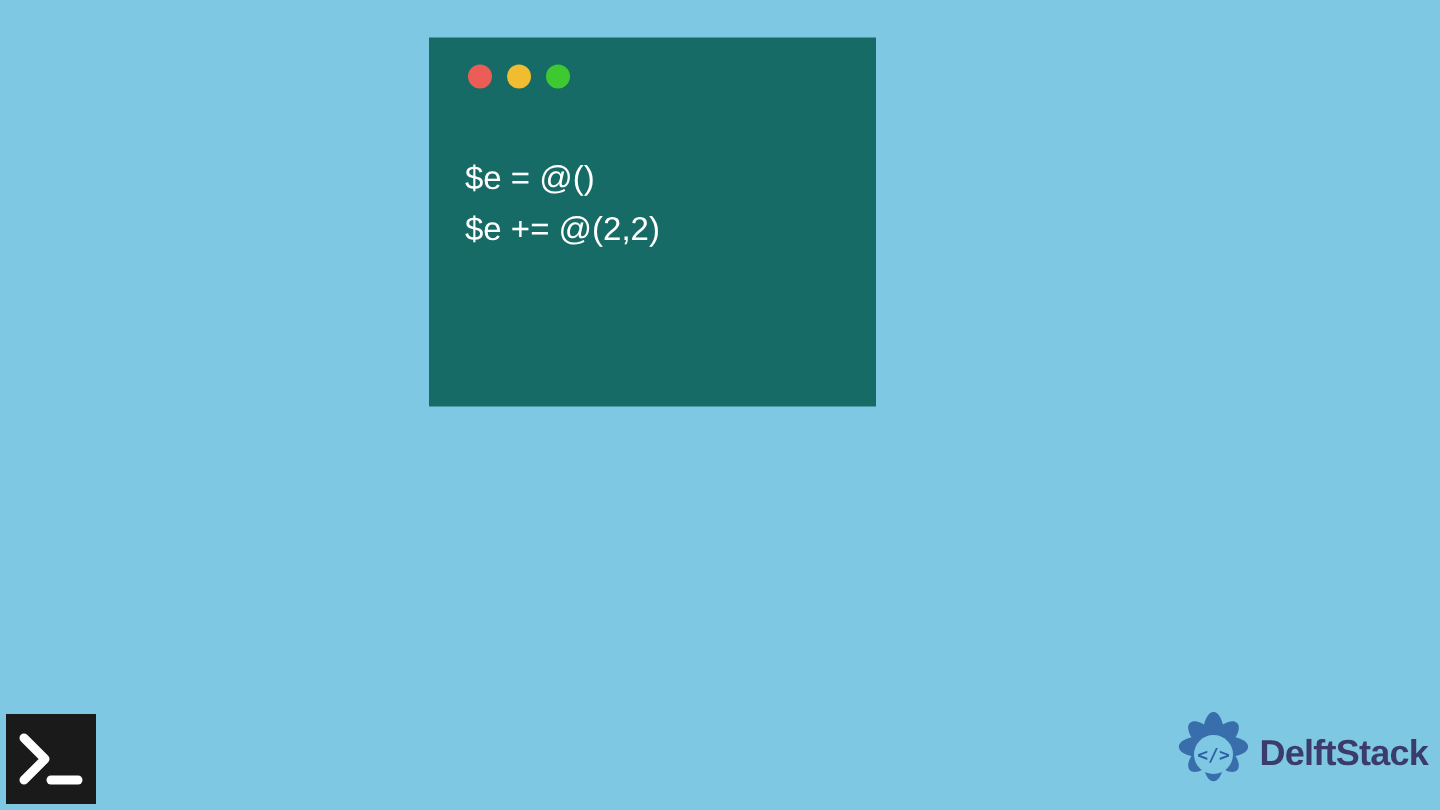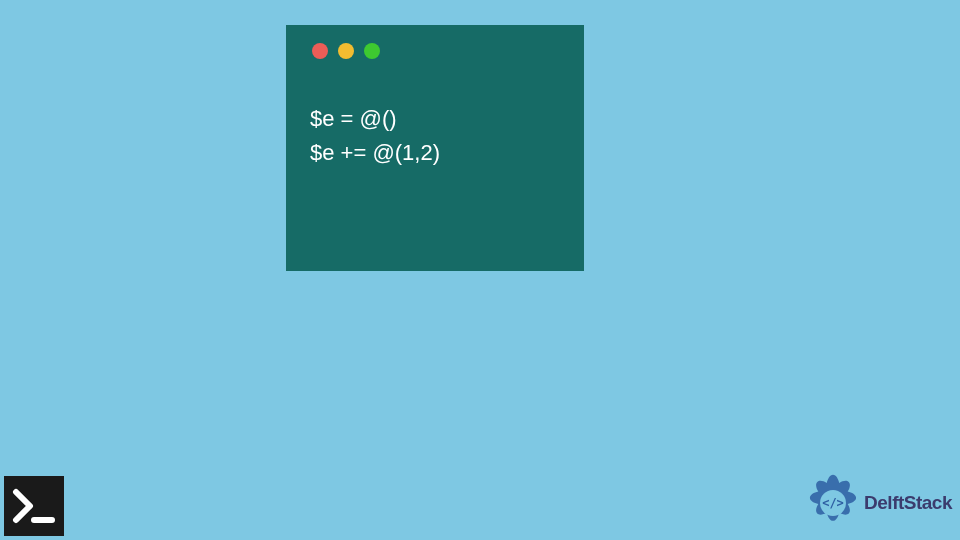--- a/index.html
+++ b/index.html
@@ -56,38 +56,38 @@
 .corner-right {
   position: absolute;
   right: 8px;
   bottom: 8px;
   display: flex;
   align-items: center;
   gap: 2px;
 }
 .ds-logo { width: 58px; height: 58px; position: relative; }
 .ds-text {
-  font-size: 19px;
+  font-size: 24px;
   font-weight: 600;
   color: #3B3B6D;
   letter-spacing: -0.5px;
 }
 </style>
 </head>
 <body>
 
 <div class="terminal">
   <div class="traffic-lights">
     <div class="light red"></div>
     <div class="light yellow"></div>
     <div class="light green"></div>
   </div>
   <div class="code">
     <div>$e = @()</div>
-    <div>$e += @(1,2)</div>
+    <div>$e += @(2,2)</div>
   </div>
 </div>
 
 <div class="corner-left">
   <svg viewBox="0 0 48 48">
     <path d="M6 10 L20 24 L6 38" stroke="#FFFFFF" stroke-width="6" fill="none" stroke-linecap="round" stroke-linejoin="round"></path>
     <line x1="24" y1="38" x2="42" y2="38" stroke="#FFFFFF" stroke-width="6" stroke-linecap="round"></line>
   </svg>
 </div>
 

